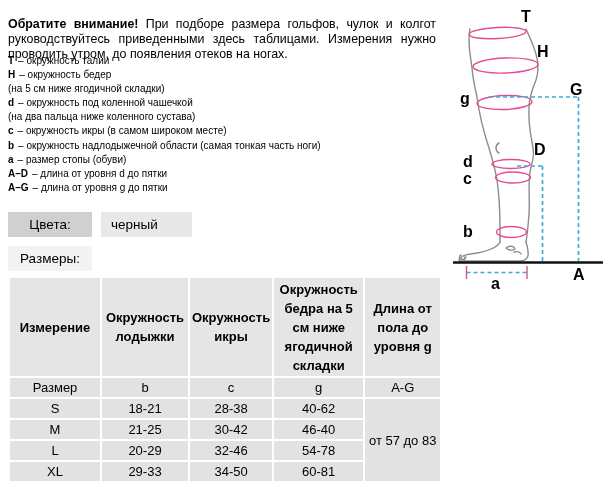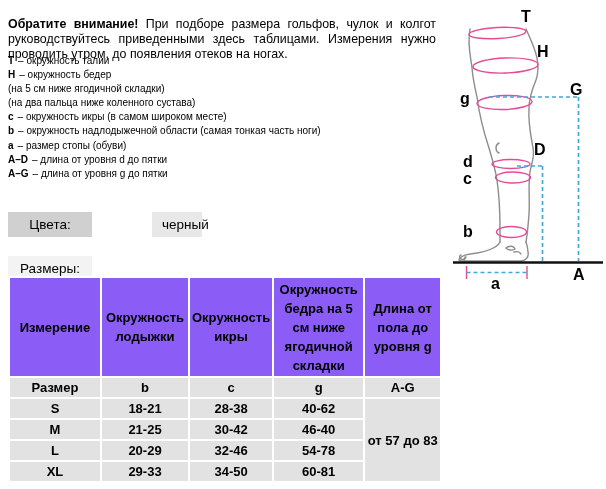--- a/index.html
+++ b/index.html
@@ -16,64 +16,65 @@
   
   .legend {
     position:absolute; left:8px; top:54px; width:440px;
     font-size:10px; line-height:14.1px;
   }
   .legend-row b { display:inline-block; margin-right:4px; font-weight:bold; }
   .legend-row b:empty { margin-right:0; }
   
   .mini {
     position:absolute; left:8px; top:212px;
-    display:grid; grid-template-columns:84px 91px; gap:19px;
+    display:grid; grid-template-columns:84px 91px; gap:9px;
     font-size:13.5px;
   }
   .mini-cell { height:25px; display:flex; align-items:center; }
   .mini-label { justify-content:center; }
-  .mini-value { padding-left:10px;margin-left:41px; }
+  .mini-value { padding-left:10px; }
   .bg-dark  { background:#d0d0d0; }
   .bg-mid   { background:#e8e8e8; }
   .bg-light { background:#f3f3f3; }
   .bg-mid2  { background:#ececec; }
   
   table.size-table {
     position:absolute; left:8px; top:276px;
     border-collapse:collapse; table-layout:fixed;
     font-size:13px; text-align:center;
   }
   .size-table th, .size-table td {
     border:2px solid #ffffff; background:#e2e2e2; padding:0 2px;
     overflow:hidden;
   }
   .size-table thead th {
-    background:#8b5cf6; font-weight:bold; height:98px;
+    background:#e5e5e5; font-weight:bold; height:98px;
     line-height:19px; vertical-align:middle;
   }
-  .size-table td { height:19px; line-height:19px; font-weight:bold; }
+  .size-table td { height:19px; line-height:19px; font-weight:normal; }
   .size-table td.merged { vertical-align:middle; }
   
   .diagram { position:absolute; left:450px; top:0; }
   .diagram text {
     font-family:"Liberation Sans", sans-serif;
     font-weight:bold; font-size:16px; fill:#000;
   }
 </style>
 </head>
 <body>
 
 <div class="page">
 
   <p class="intro"><b>Обратите внимание!</b> <span>При подборе размера гольфов, чулок и колгот руководствуйтесь приведенными здесь таблицами. Измерения нужно проводить утром, до появления отеков на ногах.</span></p>
 
   <div class="legend">
     <div class="legend-row"><b>T</b><span>– окружность талии</span></div>
     <div class="legend-row"><b>H</b><span>– окружность бедер</span></div>
     <div class="legend-row"><b></b><span>(на 5 см ниже ягодичной складки)</span></div>
+    <div class="legend-row"><b>d</b><span>– окружность под коленной чашечкой</span></div>
     <div class="legend-row"><b></b><span>(на два пальца ниже коленного сустава)</span></div>
     <div class="legend-row"><b>c</b><span>– окружность икры (в самом широком месте)</span></div>
     <div class="legend-row"><b>b</b><span>– окружность надлодыжечной области (самая тонкая часть ноги)</span></div>
     <div class="legend-row"><b>a</b><span>– размер стопы (обуви)</span></div>
     <div class="legend-row"><b>A–D</b><span>– длина от уровня d до пятки</span></div>
     <div class="legend-row"><b>A–G</b><span>– длина от уровня g до пятки</span></div>
   </div>
 
   <div class="mini">
     <div class="mini-cell mini-label bg-dark">Цвета:</div>

